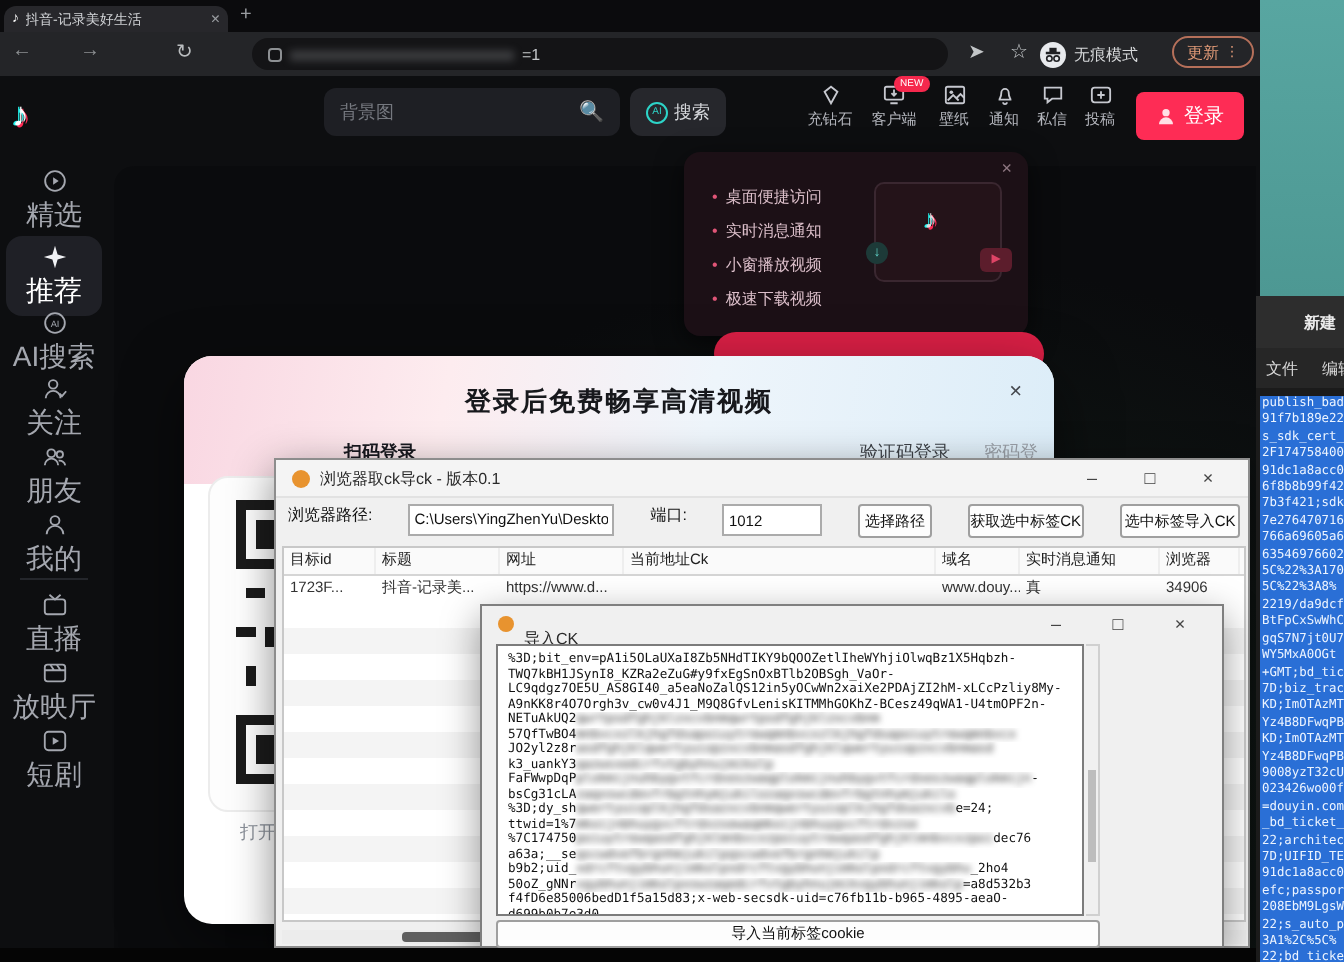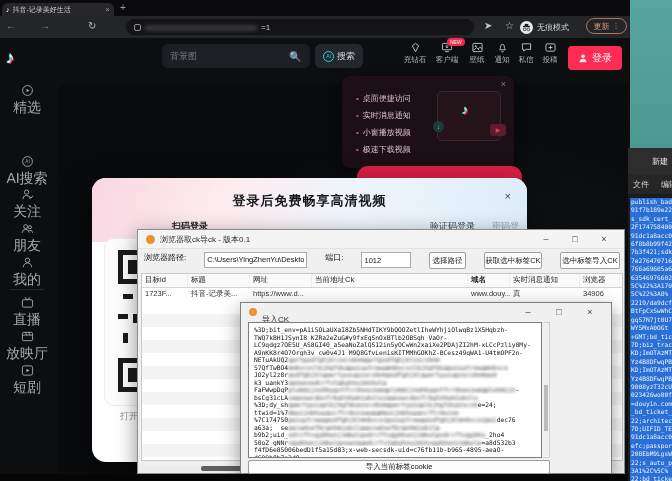--- a/index.html
+++ b/index.html
@@ -129,21 +129,21 @@
   #impta .ln { font-family:"DejaVu Sans Mono", monospace; font-size:6.3px; line-height:7.5px; color:#111;
                white-space:nowrap; overflow:hidden; }
   #impta .ln .b { filter:blur(1.6px); color:#333; }
   #impscroll { position:absolute; left:302px; top:19px; width:7px; height:136px; background:#f0f0f0; border:1px solid #d0d0d0; border-left:none; }
   #impscroll .thumb { position:absolute; left:1px; top:62px; width:4px; height:46px; background:#bdbdbd; }
   #impbtn { position:absolute; left:7px; top:157px; width:302px; height:14px; }
 
   
   #teal { left:630px; top:0; width:42px; height:148px; background:linear-gradient(180deg,#58a6a1,#4d9893); }
   #notepad { left:628px; top:148px; width:44px; height:333px; background:#1f1f1f; overflow:hidden; }
-  #nptabs { height:26px; background:#2d2d2d; display:flex; align-items:center; gap:6px; padding:0 18px; }
+  #nptabs { height:26px; background:#2d2d2d; display:flex; align-items:center; gap:6px; padding:0 18px;font-weight:bold; }
   #nptabs .lbl { color:#ececec; font-size:8px; white-space:nowrap; }
   #npmenu { height:20px; display:flex; align-items:center; gap:12px; padding:0 5px; background:#262626; }
   #npmenu .m { color:#d8d8d8; font-size:8px; white-space:nowrap; }
   #npbody { padding:4px 0 0 2px; background:#1b1b1b; height:287px; }
   #npbody .ln { display:block; font-family:"DejaVu Sans Mono", monospace; font-size:6.2px; line-height:8.4px;
                 color:#ecf4ff; background:#2a6fd6; white-space:nowrap; overflow:hidden; padding-left:1px; }
 
   #bottombar { left:0; top:474px; width:628px; height:7px; background:#050505; }
 </style>
 </head>
@@ -249,20 +249,26 @@
     <span>登录</span>
   </div>
 
   <div class="abs" id="sidebar"></div>
   <div class="abs sbitem" style="top:84px">
     <svg width="13" height="13" viewBox="0 0 14 14">
         <circle cx="7" cy="7" r="5.3" fill="none" stroke="#a4a7af"></circle>
         <path d="M6 5l3 2-3 2z" fill="#a4a7af"></path>
       </svg>
     <div class="lbl">精选</div>
+  </div>
+  <div class="abs sbitem active" style="top:118px">
+    <svg width="13" height="13" viewBox="0 0 14 14">
+        <path d="M7 1 L8.4 5.6 L13 7 L8.4 8.4 L7 13 L5.6 8.4 L1 7 L5.6 5.6 Z" fill="#f1f2f5"></path>
+      </svg>
+    <div class="lbl">推荐</div>
   </div>
   <div class="abs sbitem" style="top:155px">
     <svg width="13" height="13" viewBox="0 0 14 14">
         <circle cx="7" cy="7" r="5.3" fill="none" stroke="#a4a7af"></circle>
         <text x="7" y="9" font-size="5" fill="#a4a7af" text-anchor="middle" font-family="Liberation Sans, sans-serif">AI</text>
       </svg>
     <div class="lbl">AI搜索</div>
   </div>
   <div class="abs sbitem" style="top:188px">
     <svg width="13" height="13" viewBox="0 0 14 14">
@@ -419,21 +425,21 @@
       <span class="wbtn" style="width:48px">选择路径</span>
       <span class="wbtn" style="width:78px">获取选中标签CK</span>
       <span class="wbtn" style="width:80px">选中标签导入CK</span>
     </div>
     <div id="cktable">
       <div id="ckthead">
           <div class="cell" style="width: 46px;">目标id</div>
           <div class="cell" style="width: 62px;">标题</div>
           <div class="cell" style="width: 62px;">网址</div>
           <div class="cell" style="width: 156px;">当前地址Ck</div>
-          <div class="cell" style="width: 42px; font-weight: bold;">域名</div>
+          <div class="cell" style="width: 42px;">域名</div>
           <div class="cell" style="width: 70px;">实时消息通知</div>
           <div class="cell" style="width: 40px;">浏览器</div>
         </div>
       <div id="ckstripes"></div>
       <div id="ckrow1">
           <div class="cell" style="width: 46px;">1723F...</div>
           <div class="cell" style="width: 62px;">抖音-记录美...</div>
           <div class="cell" style="width: 62px;">https://www.d...</div>
           <div class="cell" style="width: 156px;"></div>
           <div class="cell" style="width: 42px;">www.douy...</div>

